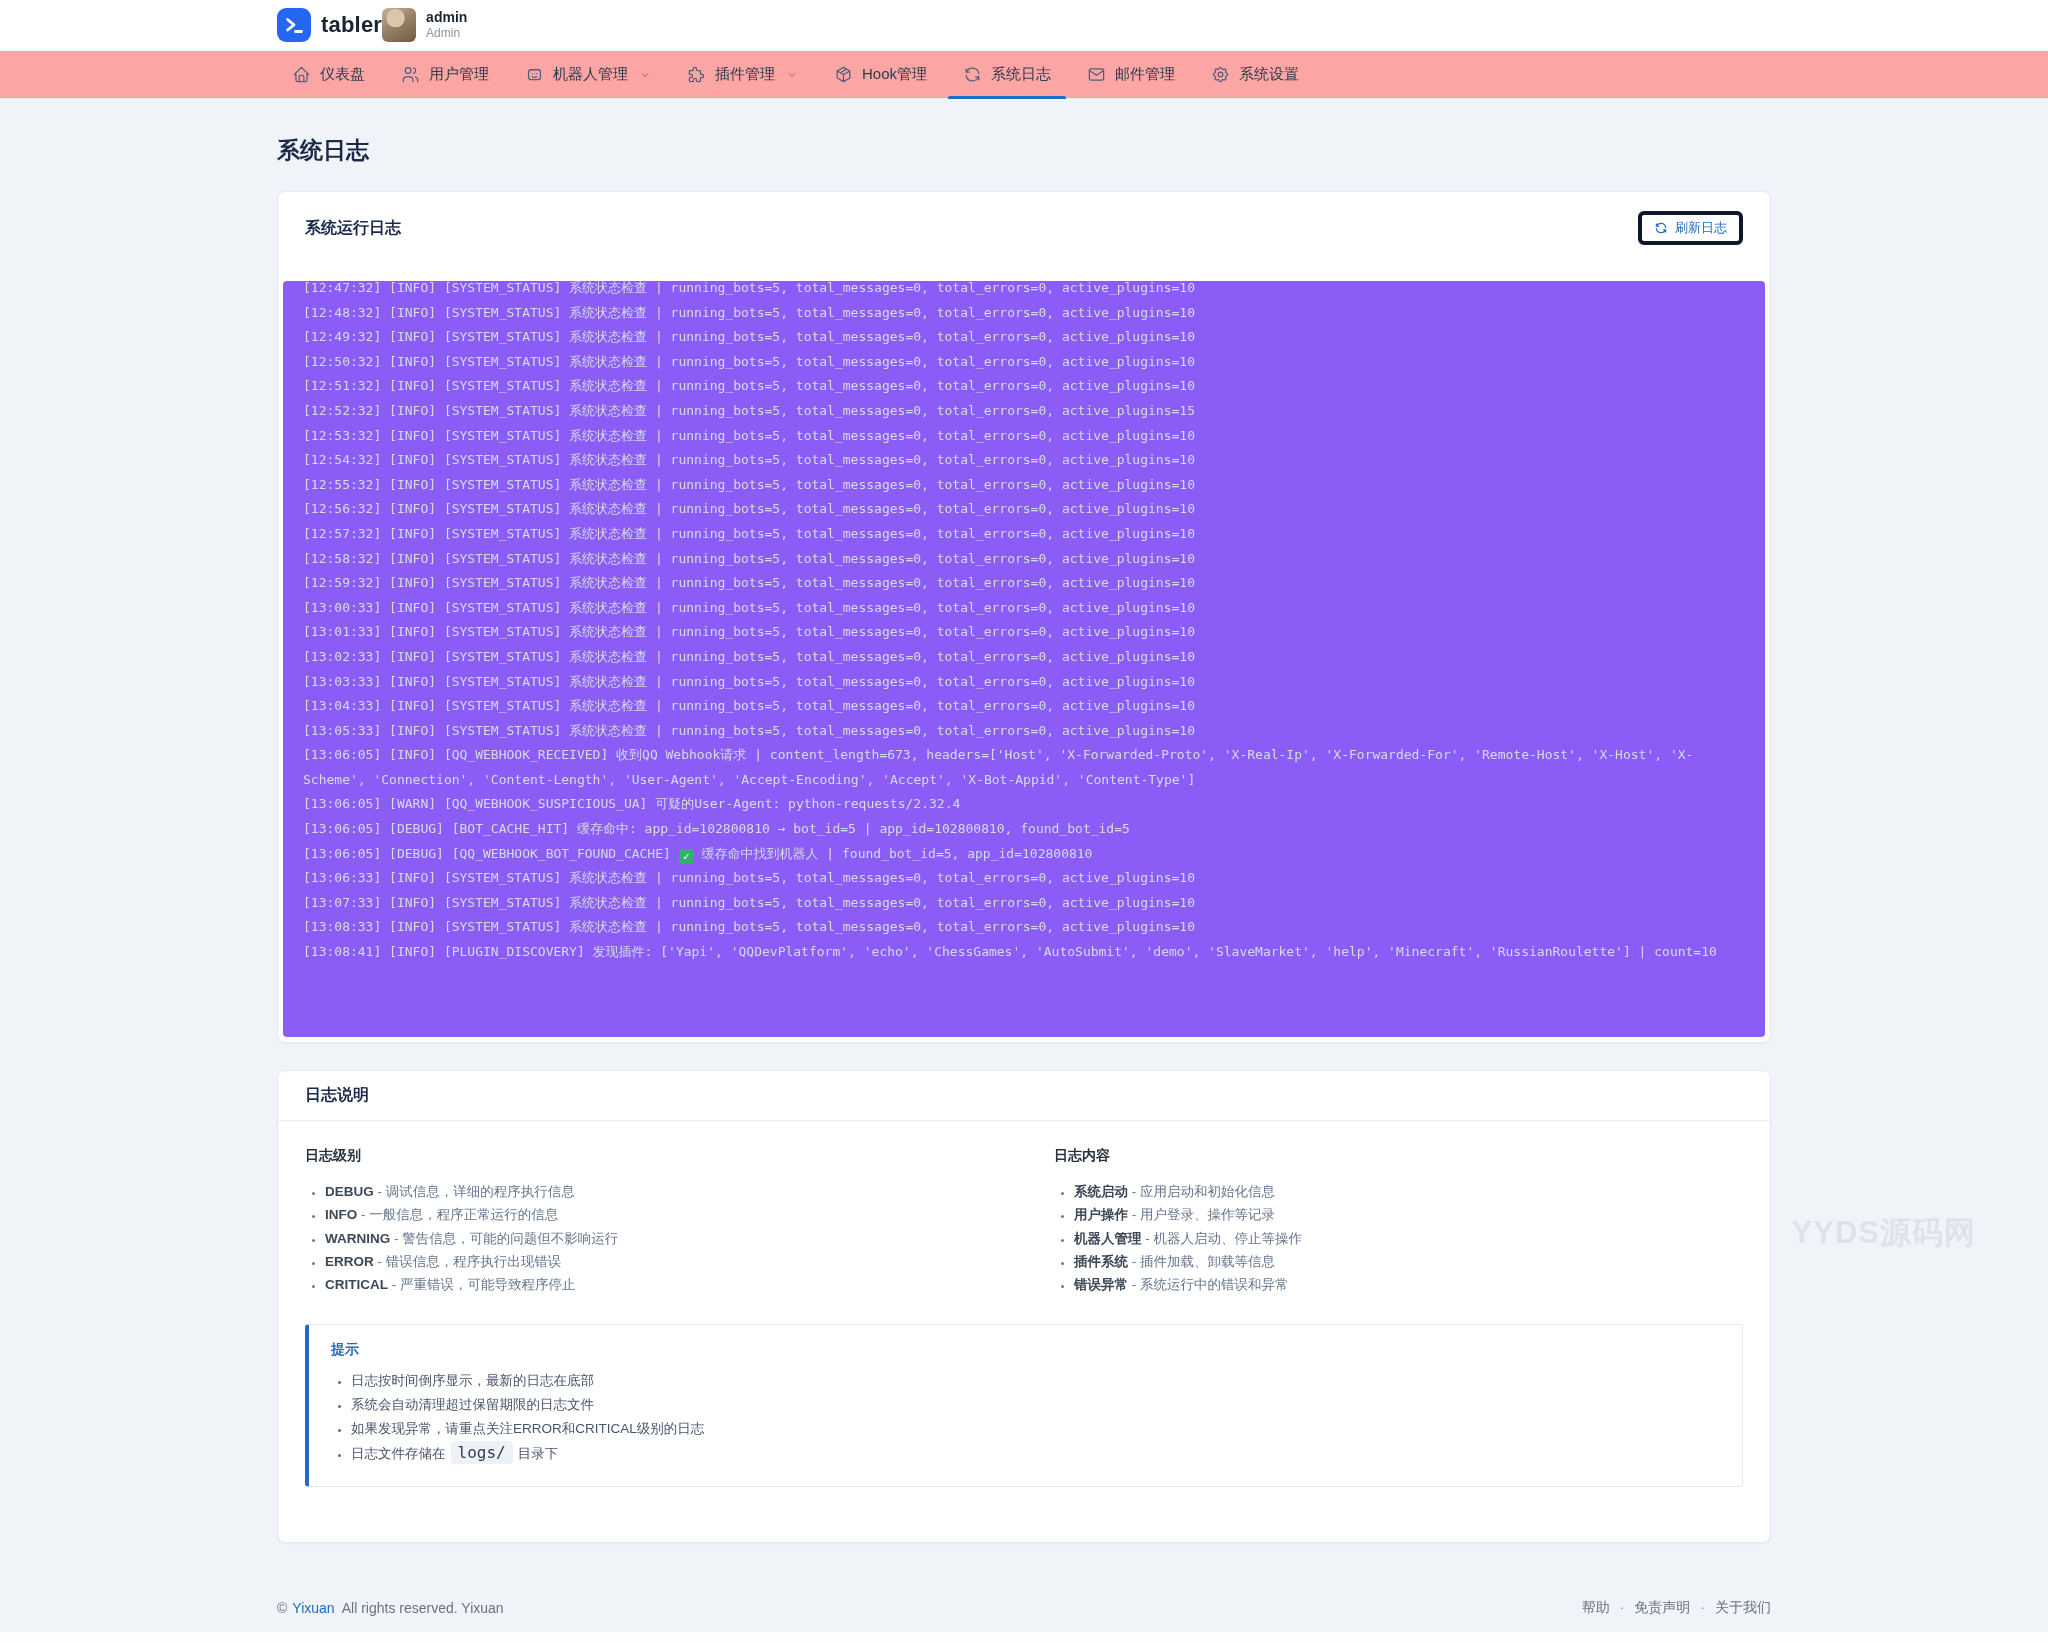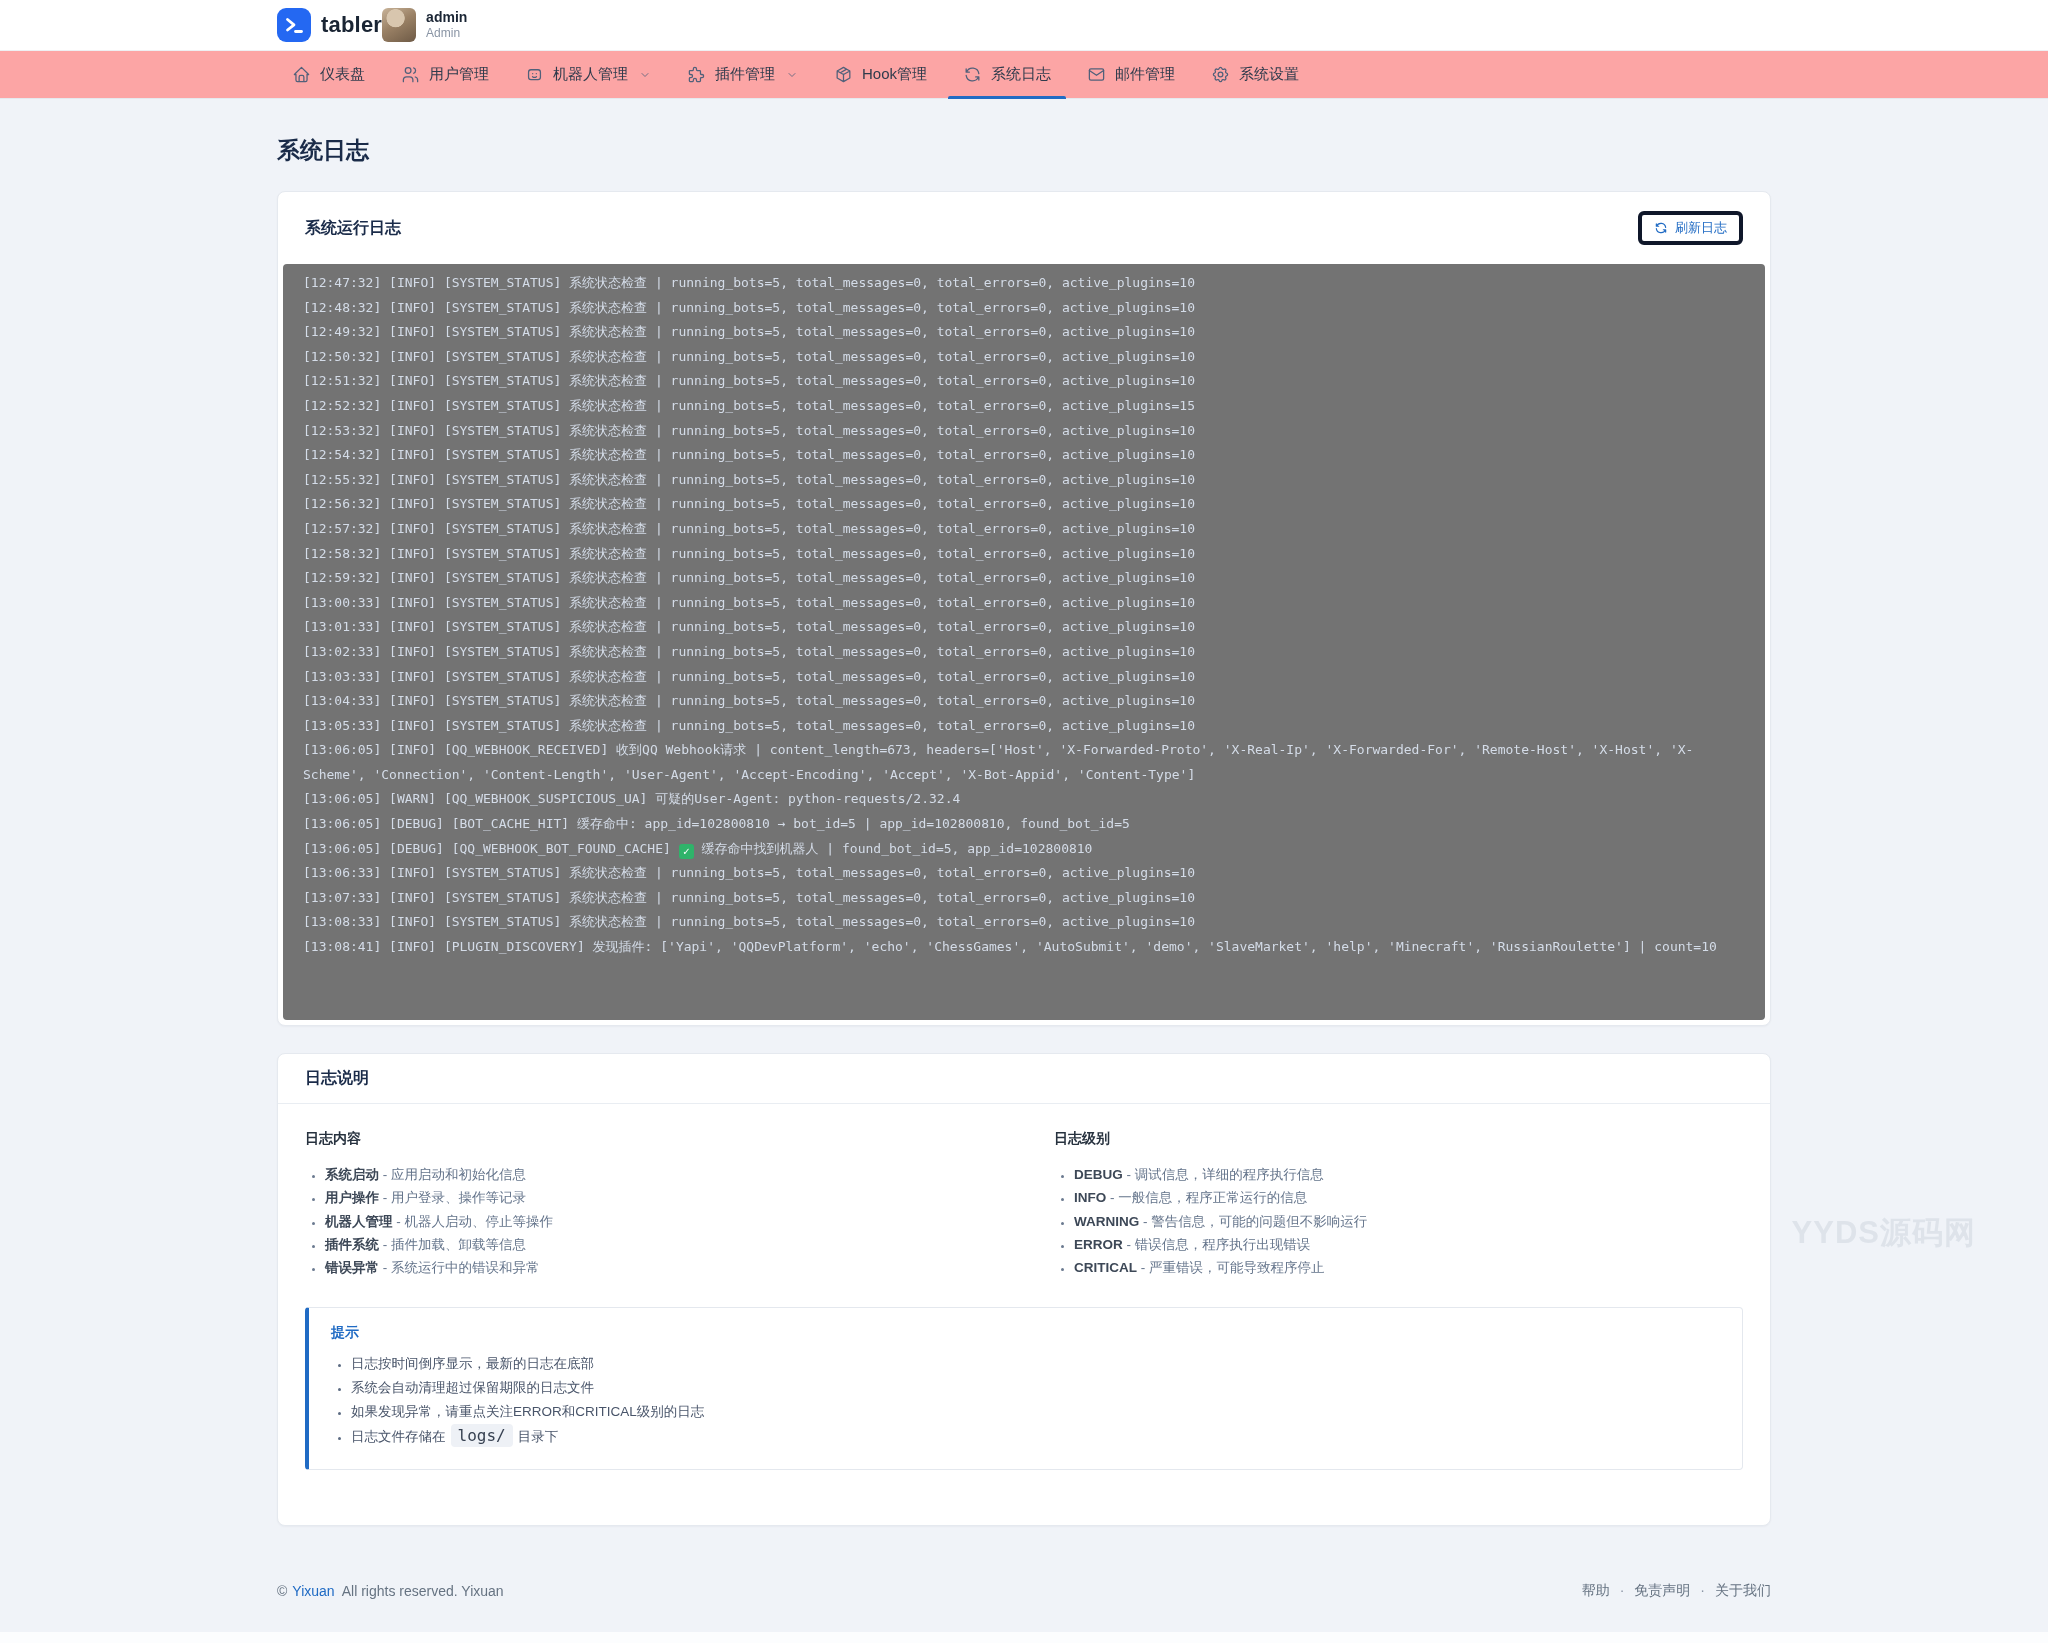--- a/index.html
+++ b/index.html
@@ -64,23 +64,23 @@
   .btn-refresh {
     display: inline-flex; align-items: center; gap: 7px;
     background: #fff; border: 4px solid #0f172a; border-radius: 6px;
     color: #206bc4; font-size: 13px; font-family: inherit;
     padding: 5px 12px; cursor: pointer; line-height: 1.3;
   }
   .btn-refresh svg { stroke: #206bc4; }
 
   
   .log-body {
-    margin: 0 5px 5px; height: 756px; overflow: hidden;
-    background: #737373; border-radius: 4px;
-    padding: 12px 20px 12px;
+    margin: 17px 5px 5px; height: 756px; overflow: hidden;
+    background: #8b5cf6; border-radius: 4px;
+    padding: 0 20px 12px;
     font-family: "DejaVu Sans Mono", monospace;
     font-size: 13px; line-height: 24.6px; color: #d4dce8;
   }
   .log-lines { margin-top: -5px; }
   .log-line { white-space: pre-wrap; word-break: break-word; }
   .check {
     display: inline-block; width: 15px; height: 15px; vertical-align: -2px;
     background: #2fb36a; border-radius: 3px; color: #fff;
     font-size: 11px; line-height: 15px; text-align: center; font-weight: 700;
   }
@@ -284,37 +284,37 @@
     </div>
   </section>
 
   <section class="card info-card">
     <header class="card-header">
       <h2>日志说明</h2>
     </header>
     <div class="info-body">
       <div class="info-cols">
         <div class="info-col">
+          <h3>日志级别</h3>
+          <ul class="info-list" id="levels-list">
+              <li><strong>DEBUG</strong> - 调试信息，详细的程序执行信息</li>
+              <li><strong>INFO</strong> - 一般信息，程序正常运行的信息</li>
+              <li><strong>WARNING</strong> - 警告信息，可能的问题但不影响运行</li>
+              <li><strong>ERROR</strong> - 错误信息，程序执行出现错误</li>
+              <li><strong>CRITICAL</strong> - 严重错误，可能导致程序停止</li>
+            </ul>
+        </div>
+        <div class="info-col">
           <h3>日志内容</h3>
           <ul class="info-list" id="contents-list">
               <li><strong>系统启动</strong> - 应用启动和初始化信息</li>
               <li><strong>用户操作</strong> - 用户登录、操作等记录</li>
               <li><strong>机器人管理</strong> - 机器人启动、停止等操作</li>
               <li><strong>插件系统</strong> - 插件加载、卸载等信息</li>
               <li><strong>错误异常</strong> - 系统运行中的错误和异常</li>
-            </ul>
-        </div>
-        <div class="info-col">
-          <h3>日志级别</h3>
-          <ul class="info-list" id="levels-list">
-              <li><strong>DEBUG</strong> - 调试信息，详细的程序执行信息</li>
-              <li><strong>INFO</strong> - 一般信息，程序正常运行的信息</li>
-              <li><strong>WARNING</strong> - 警告信息，可能的问题但不影响运行</li>
-              <li><strong>ERROR</strong> - 错误信息，程序执行出现错误</li>
-              <li><strong>CRITICAL</strong> - 严重错误，可能导致程序停止</li>
             </ul>
         </div>
       </div>
       <div class="tip-box">
         <div class="tip-title">提示</div>
         <ul class="tip-list" id="tip-list">
             <li>日志按时间倒序显示，最新的日志在底部</li>
             <li>系统会自动清理超过保留期限的日志文件</li>
             <li>如果发现异常，请重点关注ERROR和CRITICAL级别的日志</li>
             <li>日志文件存储在<span class="code-chip">logs/</span>目录下</li>

